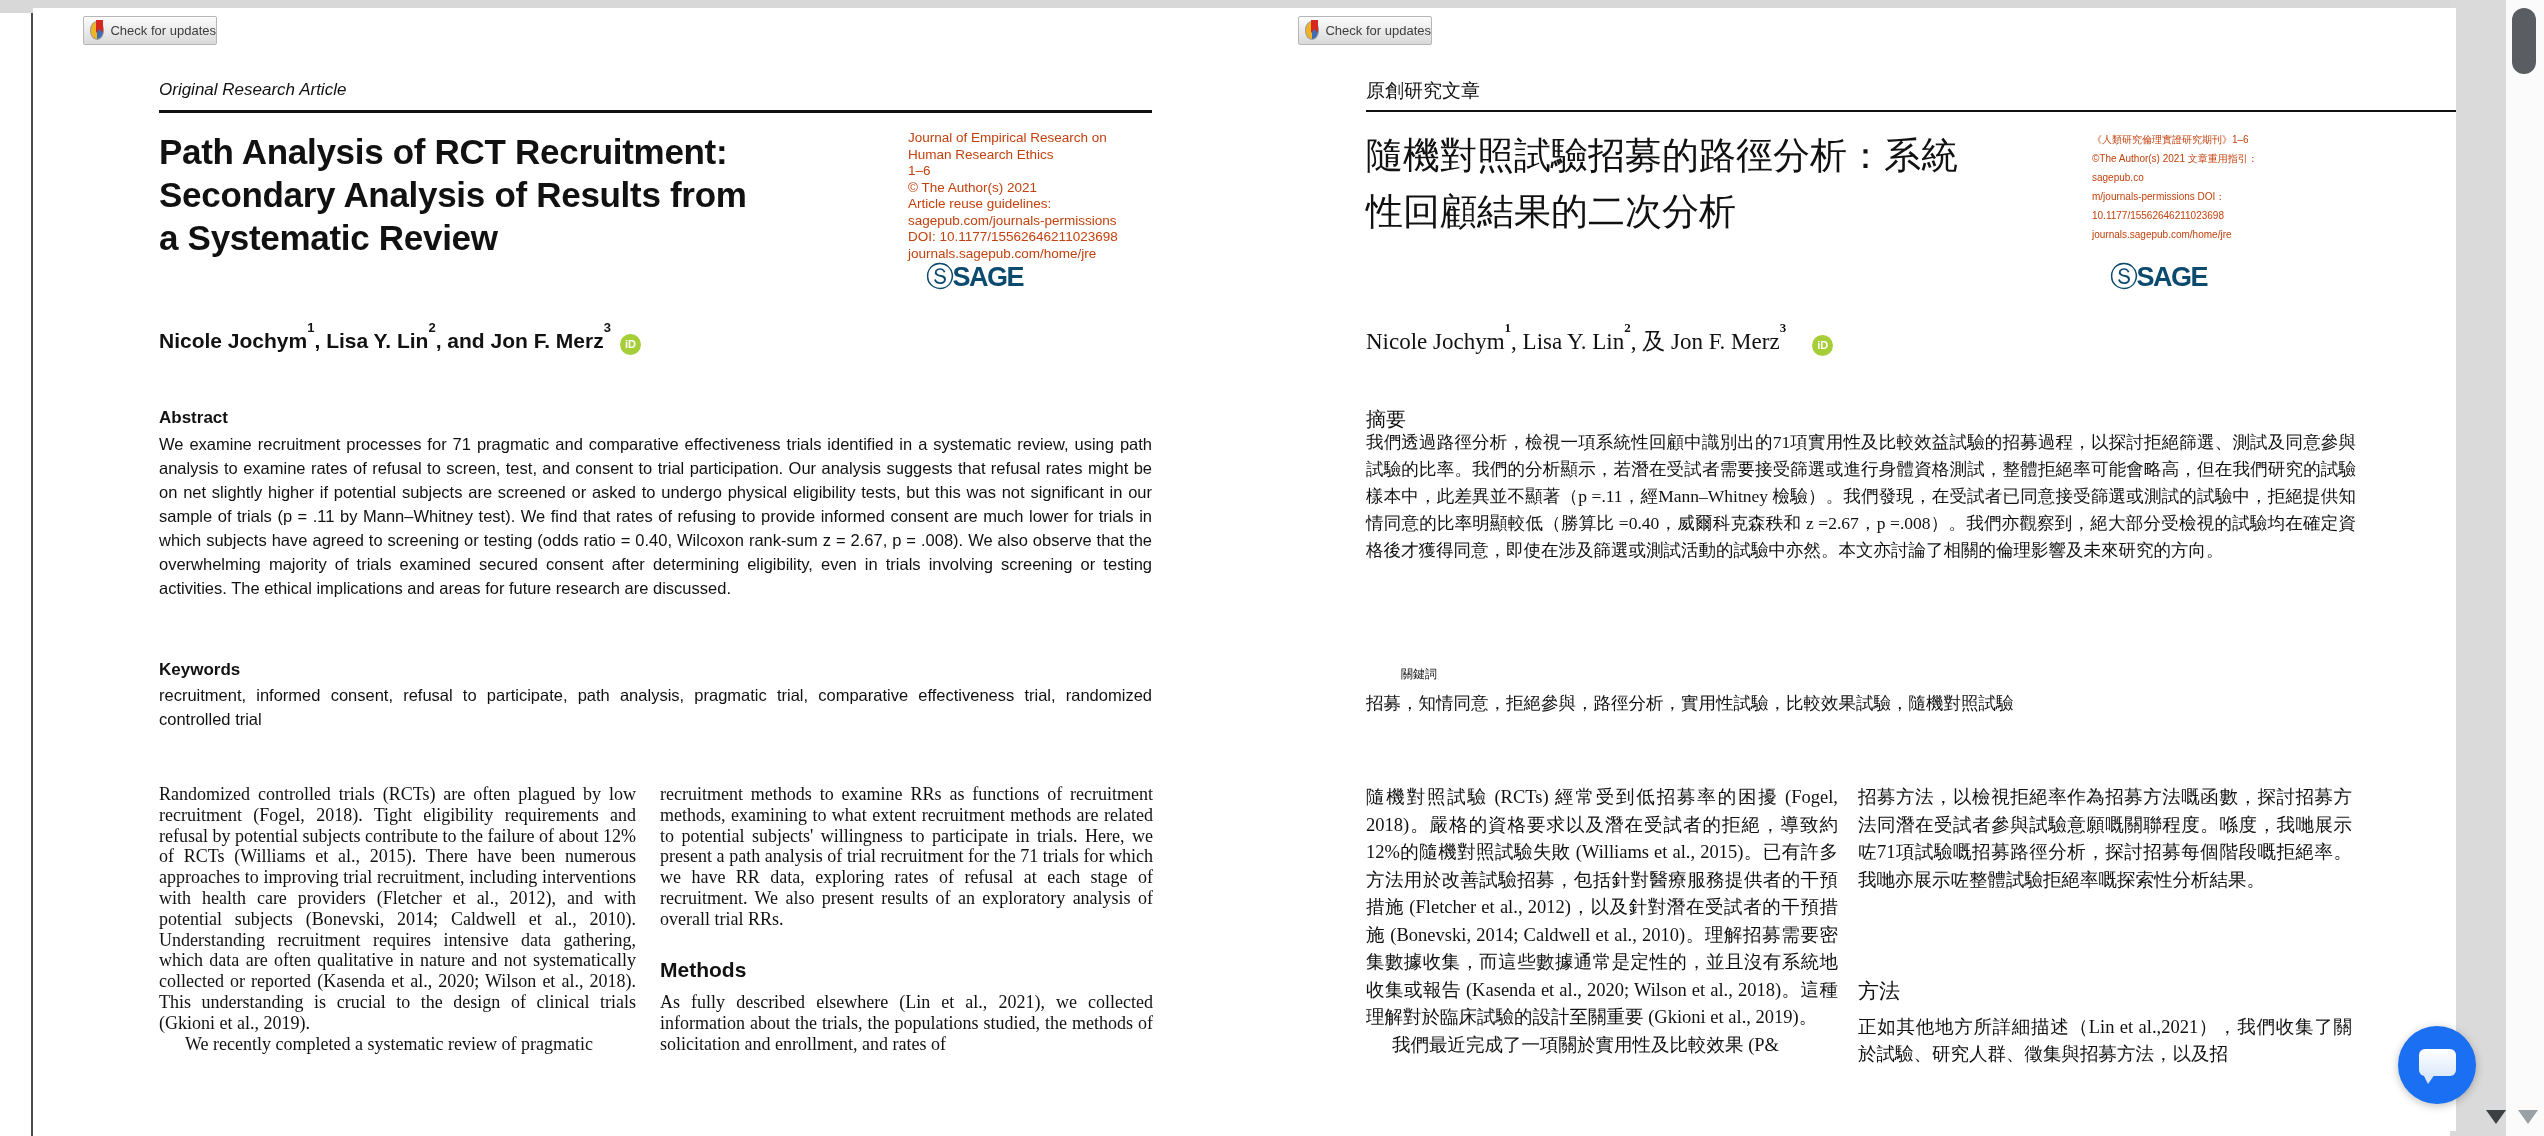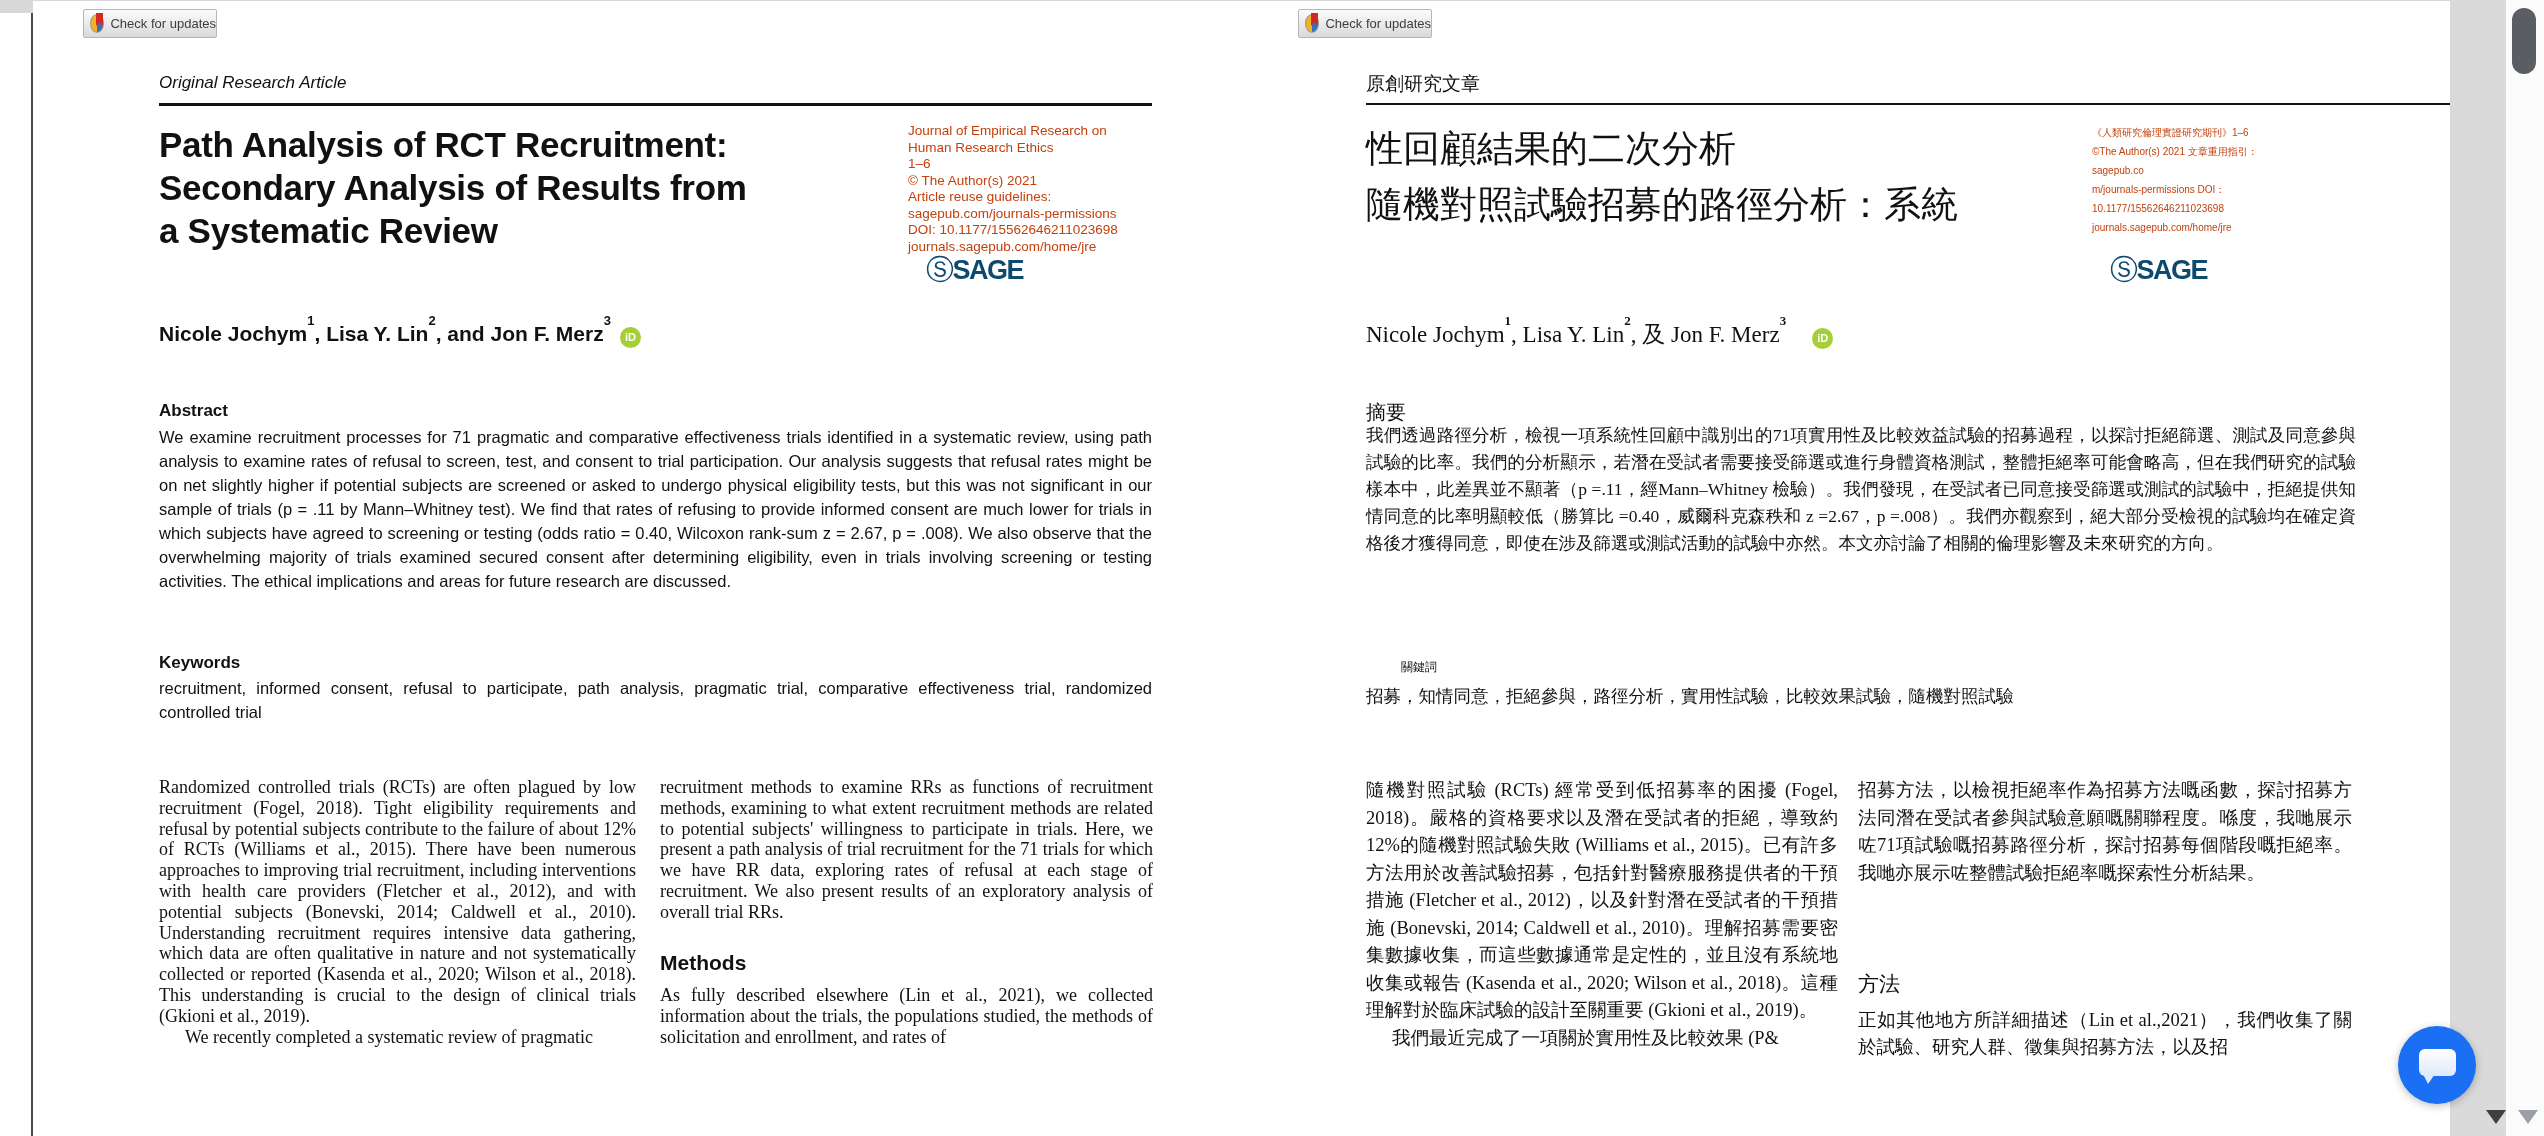--- a/index.html
+++ b/index.html
@@ -14,21 +14,21 @@
   .arr{position:absolute;width:0;height:0;border-left:10px solid transparent;border-right:10px solid transparent;}
   .arr-dark{left:2486px;top:1110px;border-top:14px solid #3c4043;}
   .arr-gray{left:2518px;top:1110px;border-top:14px solid #9aa0a6;}
   .chat-btn{position:absolute;left:2398px;top:1026px;width:78px;height:78px;border-radius:50%;
             background:#1a6ff2;box-shadow:0 2px 8px rgba(0,0,0,.25);cursor:pointer;}
   .chat-bubble{position:absolute;left:21px;top:23px;width:37px;height:27px;border-radius:6px;
             background:linear-gradient(180deg,#ffffff 0%,#dde9fa 100%);}
   .chat-bubble:after{content:"";position:absolute;left:4px;bottom:-8px;width:0;height:0;
             border-left:5px solid transparent;border-right:7px solid transparent;border-top:10px solid #dde9fa;}
   
-  .page{position:absolute;top:1px;height:1123px;background:#fff;overflow:hidden;}
+  .page{position:absolute;top:8px;height:1123px;background:#fff;overflow:hidden;padding-left:6px;}
   .p1{left:33px;width:1217px;}
   .p2{left:1250px;width:1200px;}
   
   .badge{position:absolute;height:27px;width:132px;border:1px solid #b6b6b6;border-radius:2px;
          background:linear-gradient(180deg,#fcfcfc,#d9d9d9);display:flex;align-items:center;cursor:pointer;}
   .p1 .badge{left:50px;top:8px;} .p2 .badge{left:48px;top:8px;}
   .cm-circle{position:relative;width:17px;height:17px;border-radius:50%;margin-left:6px;
          background:linear-gradient(90deg,#f0b323 50%,#3c6db5 50%);border:1px solid #9a9a9a;}
   .cm-book{position:absolute;left:5px;top:-2px;width:7px;height:13px;background:#d5281f;
          clip-path:polygon(0 0,100% 0,100% 100%,50% 70%,0 100%);}
@@ -139,22 +139,22 @@
   <div class="page p2">
     <div class="badge">
       <span class="cm-circle">
           <span class="cm-book"></span>
         </span>
       <span class="badge-label">Check for updates</span>
     </div>
     <div class="atype">原創研究文章</div>
     <div class="rule"></div>
     <div class="title">
+      <div>隨機對照試驗招募的路徑分析：系統</div>
       <div>性回顧結果的二次分析</div>
-      <div>隨機對照試驗招募的路徑分析：系統</div>
     </div>
     <div class="jinfo">
       <div>《人類研究倫理實證研究期刊》1–6</div>
       <div>©The Author(s) 2021 文章重用指引：</div>
       <div>sagepub.co</div>
       <div>m/journals-permissions DOI：</div>
       <div>10.1177/15562646211023698</div>
       <div>journals.sagepub.com/home/jre</div>
     </div>
     <div class="sage"><span class="circ">Ⓢ</span><span>SAGE</span></div>

